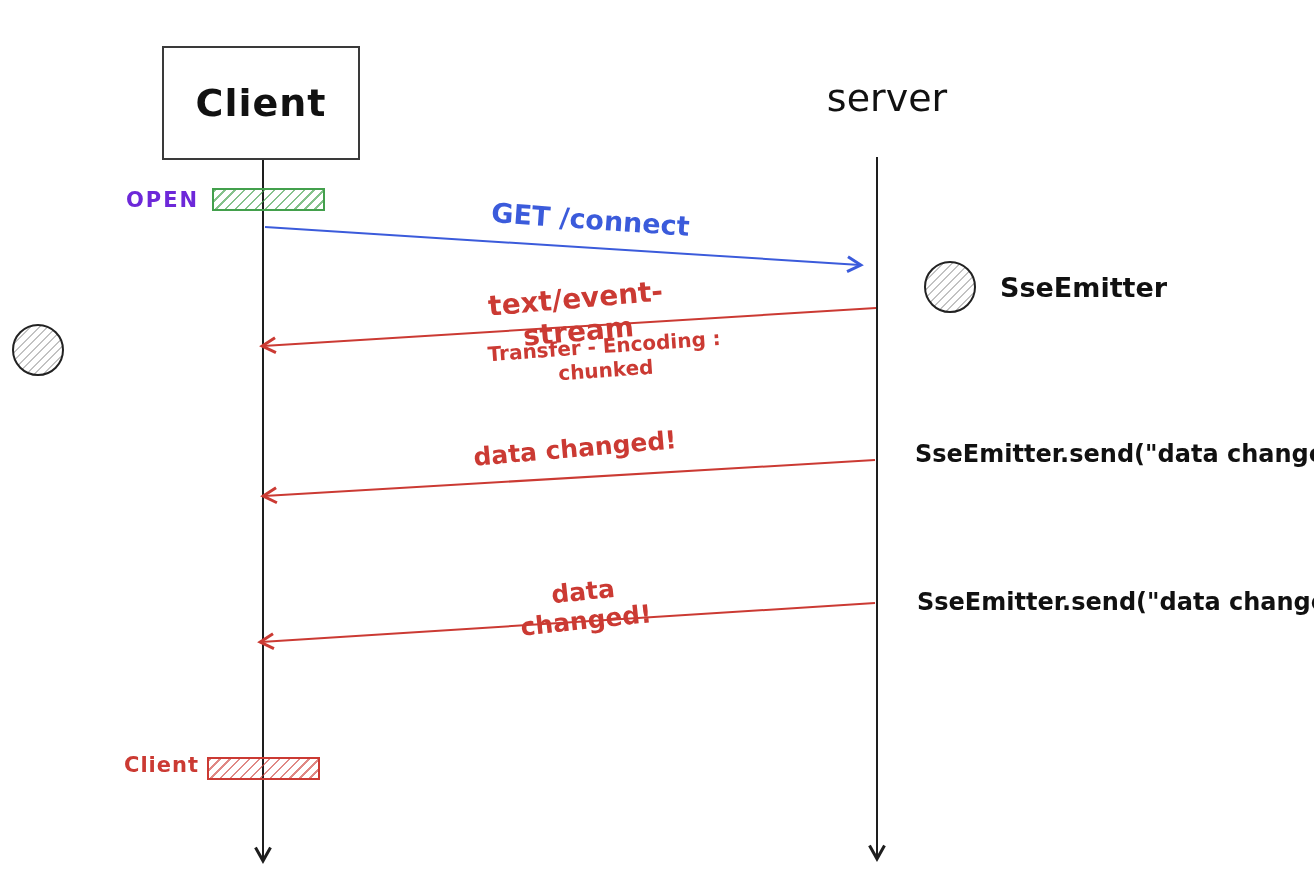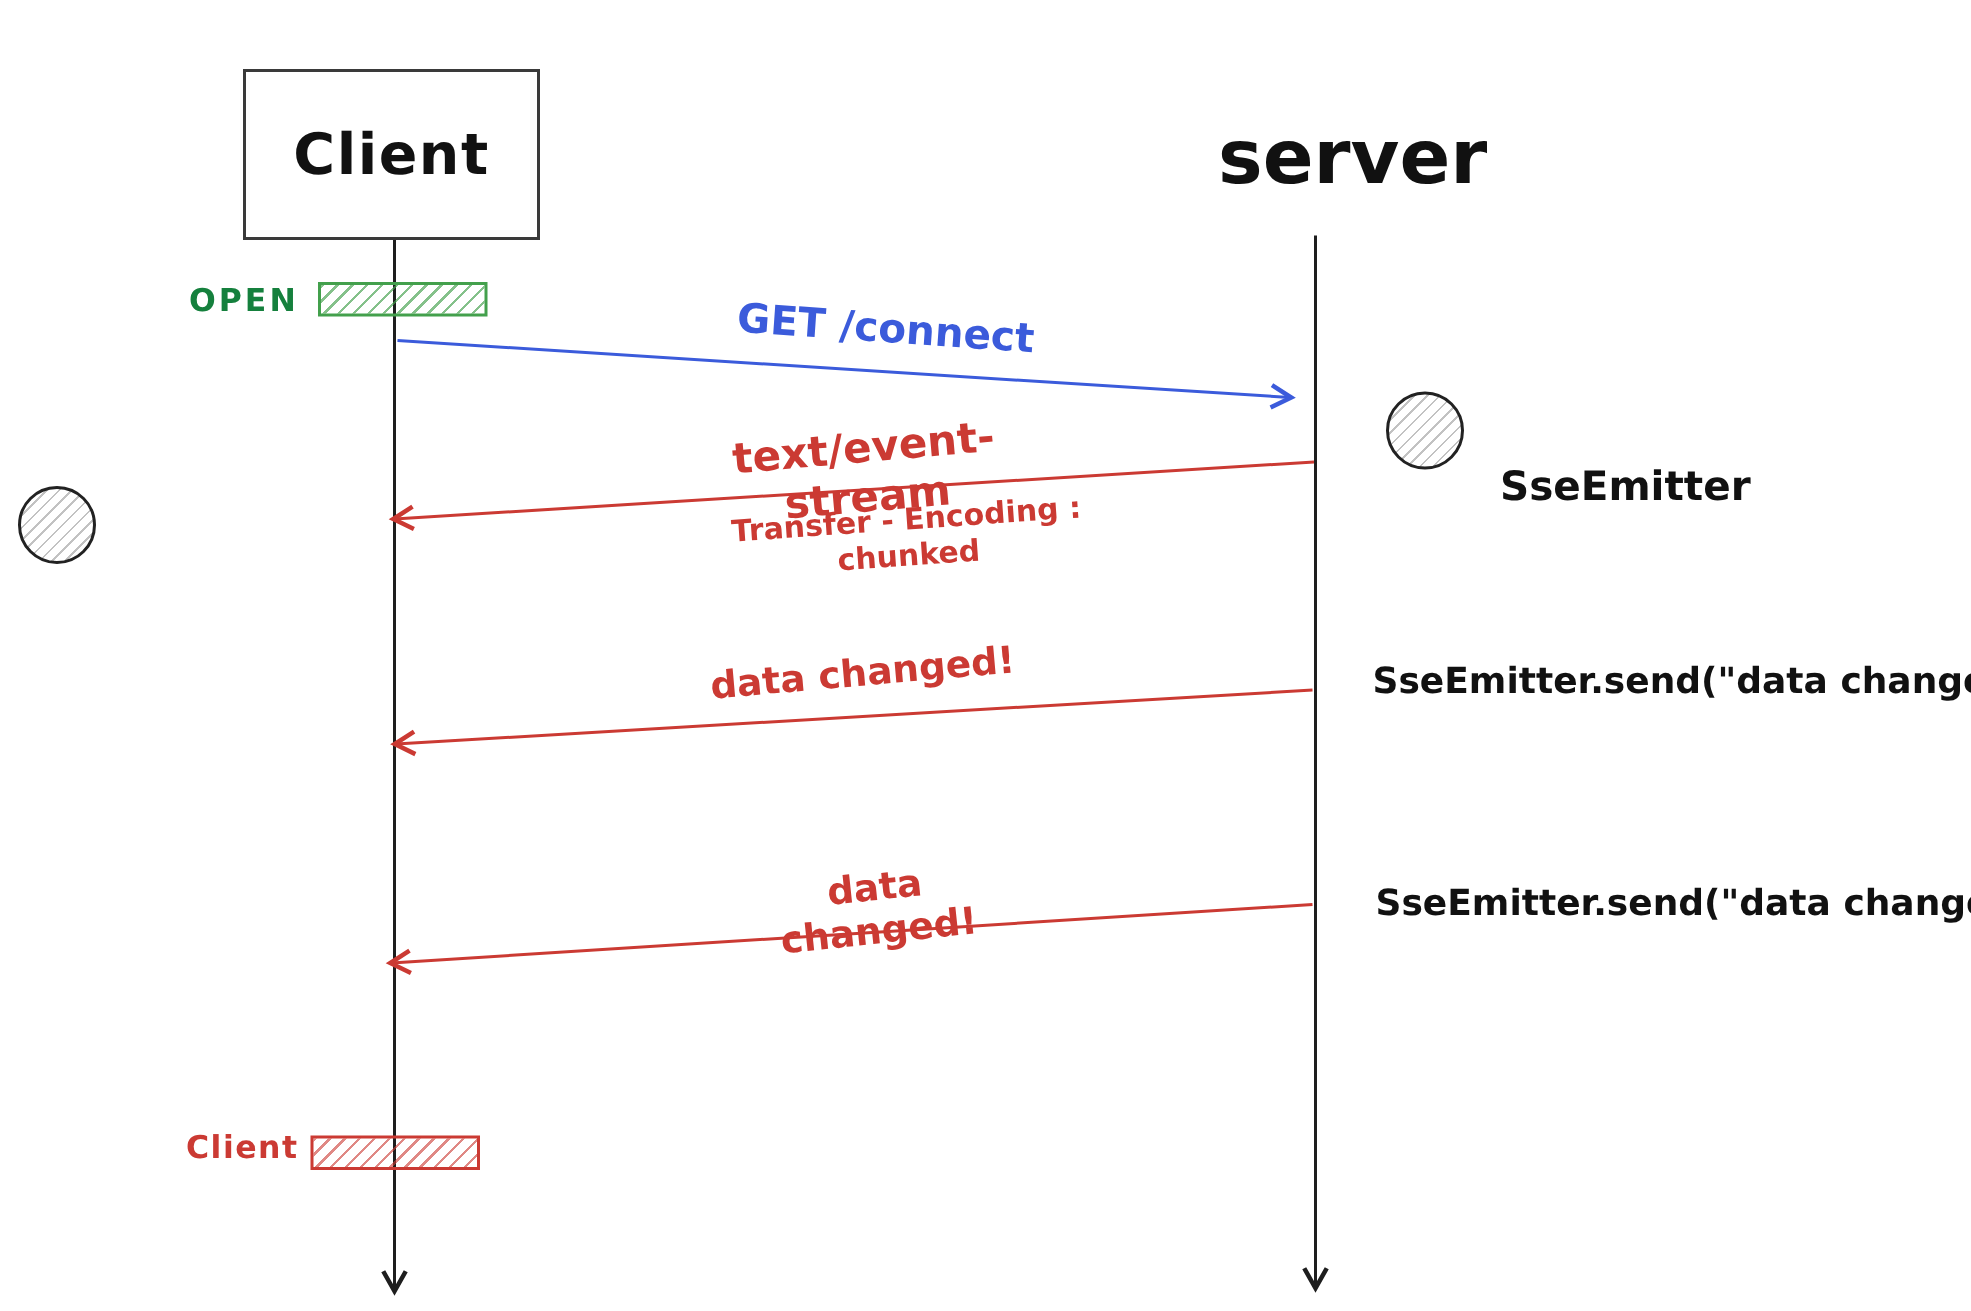--- a/index.html
+++ b/index.html
@@ -34,22 +34,22 @@
   .actor-label {
     font-size: 38px;
     font-weight: 600;
     color: #111;
     letter-spacing: 1px;
   }
   .server-label {
     left: 812px; top: 76px;
     width: 150px;
     text-align: center;
-    font-size: 50px;
-    font-weight: 700;
+    font-size: 38px;
+    font-weight: 400;
     color: #111;
   }
 
   .hatch-rect {
     height: 23px; width: 113px;
   }
   .hatch-rect.green {
     left: 212px; top: 188px;
     border: 2px solid #43a04c;
     background: repeating-linear-gradient(135deg,
@@ -62,41 +62,41 @@
     background: repeating-linear-gradient(135deg,
       rgba(203,58,51,0.6) 0px, rgba(203,58,51,0.6) 1.6px,
       rgba(255,255,255,0) 1.6px, rgba(255,255,255,0) 7px);
   }
 
   .state-label {
     font-size: 21px;
     font-weight: 700;
     letter-spacing: 2px;
   }
-  .state-label.open { left: 126px; top: 188px; color: #15803d; }
+  .state-label.open { left: 126px; top: 188px; color: #6d28d9; }
   .state-label.close { left: 124px; top: 753px; color: #cb3a33; letter-spacing: 1px; }
 
   .obj-circle {
     width: 52px; height: 52px;
     border: 2.5px solid #222;
     border-radius: 50%;
     background: repeating-linear-gradient(135deg,
       rgba(120,120,120,0.45) 0px, rgba(120,120,120,0.45) 1.2px,
       rgba(255,255,255,0) 1.2px, rgba(255,255,255,0) 6px);
   }
   .obj-circle.event-source { left: 12px; top: 324px; }
   .obj-circle.sse-emitter  { left: 924px; top: 261px; }
 
   .obj-label {
     font-size: 27px;
     font-weight: 600;
     color: #111;
   }
   .obj-label.event-source { left: 86px;  top: 336px; }
-  .obj-label.sse-emitter  { left: 1000px; top: 272px; margin-top: 37px; }
+  .obj-label.sse-emitter  { left: 1000px; top: 272px; }
 
   .msg-label { font-weight: 600; text-align: center; }
   .msg-get {
     left: 468px; top: 204px; width: 245px;
     color: #3b5bdb; font-size: 27px;
     transform: rotate(4deg);
   }
   .msg-stream {
     left: 452px; top: 282px; width: 250px;
     color: #cb3a33; font-size: 28px;

